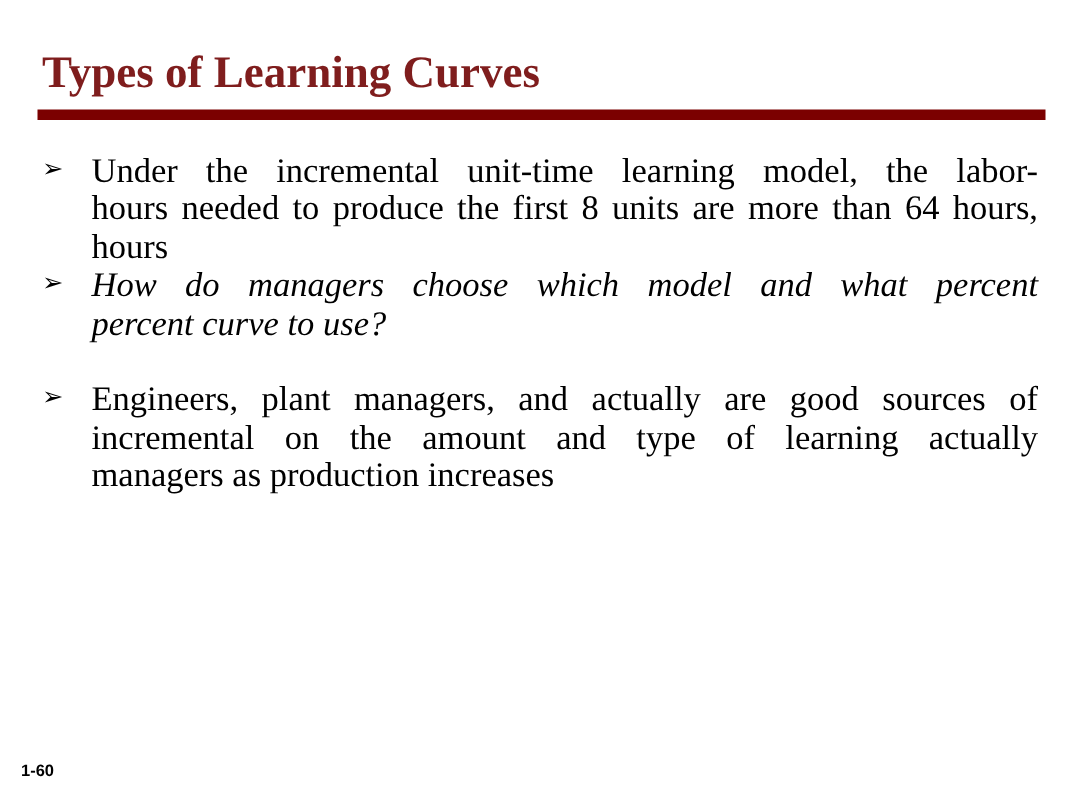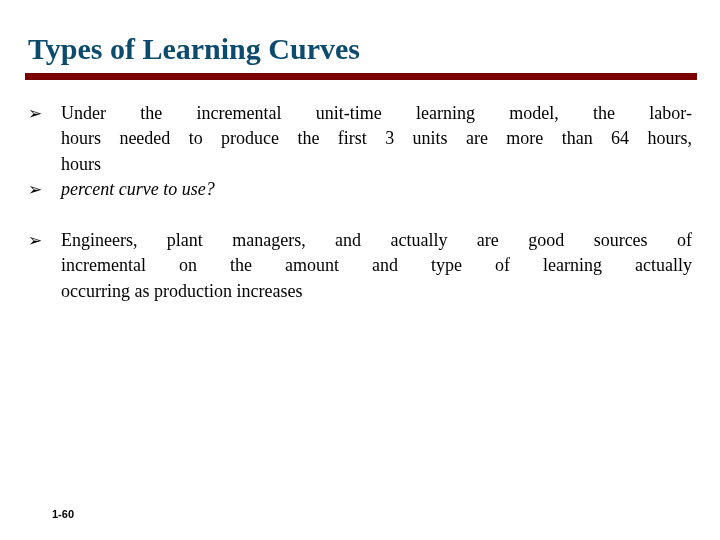--- a/index.html
+++ b/index.html
@@ -27,21 +27,21 @@
   .slide-title {
     position: absolute;
     left: 28px;
     top: 31px;
     width: 664px;
     font-family: "Liberation Serif", "DejaVu Serif", serif;
     font-weight: bold;
     font-size: 30px;
     line-height: 36px;
     letter-spacing: 0px;
-    color: #0c4a6e;
+    color: #7f1d1d;
     white-space: nowrap;
   }
 
   .title-rule {
     position: absolute;
     left: 25px;
     top: 73px;
     width: 672px;
     height: 7px;
     background: #7B0000;
@@ -71,21 +71,21 @@
     font-family: "DejaVu Sans", sans-serif;
     font-size: 17px;
     line-height: 25.4px;
     font-weight: normal;
     color: #000000;
   }
 
   .bullet-text {
     display: block;
     font-family: "Liberation Serif", "DejaVu Serif", serif;
-    font-size: 18px;
+    font-size: 23px;
     line-height: 25.4px;
     color: #000000;
   }
 
   .bullet-text .ln {
     display: block;
     text-align: justify;
     text-align-last: justify;
     white-space: pre;
   }
@@ -106,53 +106,53 @@
   
   .slide-number {
     position: absolute;
     left: 14px;
     top: 508px;
     font-family: "Liberation Sans", "DejaVu Sans", sans-serif;
     font-weight: bold;
     font-size: 11px;
     line-height: 13px;
     color: #000000;
-    margin-left: 38px;
   }
 </style>
 </head>
 <body>
 
 <div class="slide">
 
   <div class="slide-title">Types of Learning Curves</div>
 
   <div class="title-rule" style="background: rgb(123, 0, 0);"></div>
 
   <div class="body-block" id="body-block">
       <div class="bullet-row">
         <span class="bullet-glyph">➢</span>
         <span class="bullet-text">
           <span class="ln">Under  the  incremental  unit-time  learning  model,  the  labor-</span>
-          <span class="ln">hours needed to produce the first 3 units are more than 64 hours,</span>
+          <span class="ln">hours needed to produce the first 8 units are more than 64 hours,</span>
           <span class="ln last">hours</span>
         </span>
       </div>
       <div class="bullet-row italic">
         <span class="bullet-glyph">➢</span>
         <span class="bullet-text">
+          <span class="ln">How  do  managers  choose  which  model  and  what  percent</span>
           <span class="ln last">percent curve to use?</span>
         </span>
       </div>
       <span class="gap"></span>
       <div class="bullet-row">
         <span class="bullet-glyph">➢</span>
         <span class="bullet-text">
           <span class="ln">Engineers,  plant  managers,  and  actually  are  good  sources  of</span>
           <span class="ln">incremental  on  the  amount  and  type  of  learning  actually</span>
-          <span class="ln last">occurring as production increases</span>
+          <span class="ln last">managers as production increases</span>
         </span>
       </div>
     </div>
 
   <div class="slide-number">1-60</div>
 
 </div>
 
 </body></html>

